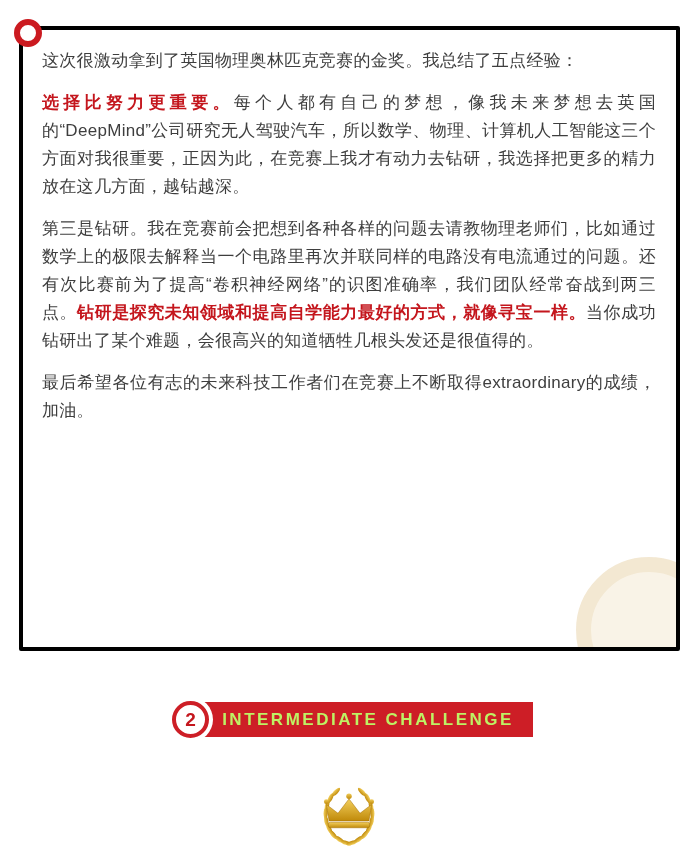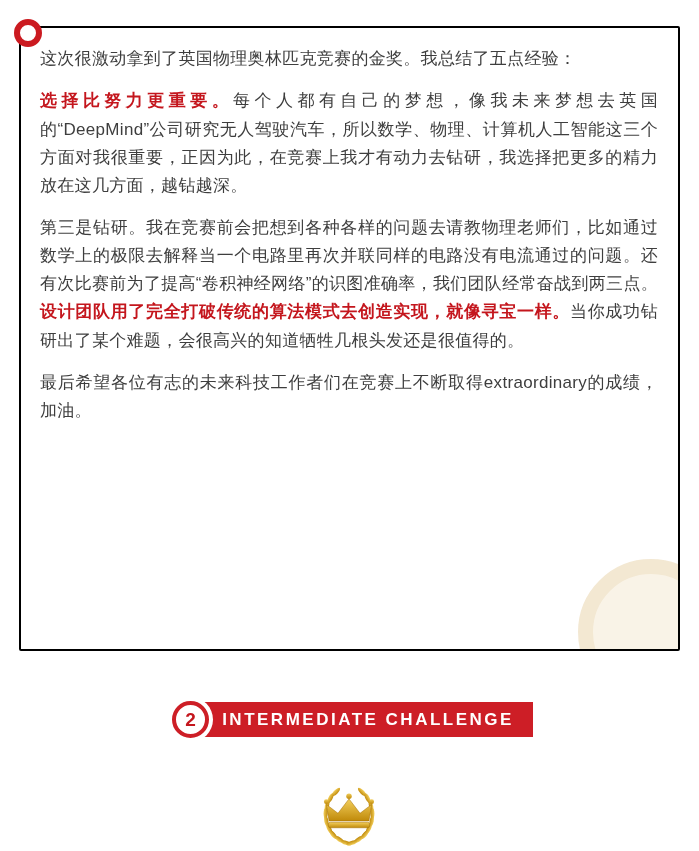--- a/index.html
+++ b/index.html
@@ -9,38 +9,37 @@
     background:#ffffff;
     overflow:hidden;
     font-family:"Liberation Sans","DejaVu Sans",sans-serif;
   }
   
   .card{
     position:absolute;left:19px;top:26px;
     width:661px;height:625px;
     box-sizing:border-box;
     background:#ffffff;
-    border:2px solid #000000;
+    border:4px solid #000000;
     border-radius:2px;
     padding:17px 20px 10px 19px;
     overflow:hidden;
   }
   .card p{
     margin:0 0 14px 0;
     font-size:17px;
     line-height:28px;
     color:#3e3e3e;
     text-align:justify;
     letter-spacing:0.3px;
   }
   .card p:last-child{margin-bottom:0;}
   .run-red{
     color:#c4161d;
     font-weight:bold;
-    font-family:Liberation Mono, monospace;
   }
   
   .corner-deco{
     position:absolute;
     right:-46px;bottom:-56px;
     width:116px;height:116px;
     border-radius:50%;
     border:15px solid #f1e4cb;
     background:#f9f2e3;
     opacity:0.85;
@@ -55,21 +54,21 @@
     z-index:3;
   }
   
   .banner-rect{
     position:absolute;left:203px;top:702px;
     width:330px;height:35px;
     background:#cd1e26;
     display:flex;align-items:center;justify-content:center;
   }
   .banner-label{
-    color:#ffffff;
+    color:#bef264;
     font-weight:bold;
     font-size:17px;
     letter-spacing:2.5px;
     white-space:nowrap;
   }
   .banner-badge{
     position:absolute;left:168px;top:697px;
     width:45px;height:45px;
     border-radius:50%;
     background:#ffffff;
@@ -99,21 +98,21 @@
 
   <div class="top-ring"></div>
 
   <div class="card">
 
     <p><span>这次很激动拿到了英国物理奥林匹克竞赛的金奖。我总结了五点经验：</span></p>
 
     <p><span class="run-red">选择比努力更重要。</span><span>每个人都有自己的梦想，像我未来梦想去英国的“DeepMind”公司研究无人驾驶汽车，所以数学、物理、计算机人工智能这三个方面对我很重要，正因为此，在竞赛上我才有动力去钻研，我选择把更多的精力放在这几方面，越钻越深。</span></p>
 
 
-    <p><span>第三是钻研。我在竞赛前会把想到各种各样的问题去请教物理老师们，比如通过数学上的极限去解释当一个电路里再次并联同样的电路没有电流通过的问题。还有次比赛前为了提高“卷积神经网络”的识图准确率，我们团队经常奋战到两三点。</span><span class="run-red">设计团队用了完全打破传统的算法模式去创造实现，就像寻宝一样。</span><span>当你成功钻研出了某个难题，会很高兴的知道牺牲几根头发还是很值得的。</span></p>
+    <p><span>第三是钻研。我在竞赛前会把想到各种各样的问题去请教物理老师们，比如通过数学上的极限去解释当一个电路里再次并联同样的电路没有电流通过的问题。还有次比赛前为了提高“卷积神经网络”的识图准确率，我们团队经常奋战到两三点。</span><span class="run-red">钻研是探究未知领域和提高自学能力最好的方式，就像寻宝一样。</span><span>当你成功钻研出了某个难题，会很高兴的知道牺牲几根头发还是很值得的。</span></p>
 
 
 
     <p><span>最后希望各位有志的未来科技工作者们在竞赛上不断取得extraordinary的成绩，加油。</span></p>
 
     <div class="corner-deco"></div>
   </div>
 
   <div class="banner-rect">
     <span class="banner-label">INTERMEDIATE CHALLENGE</span>

